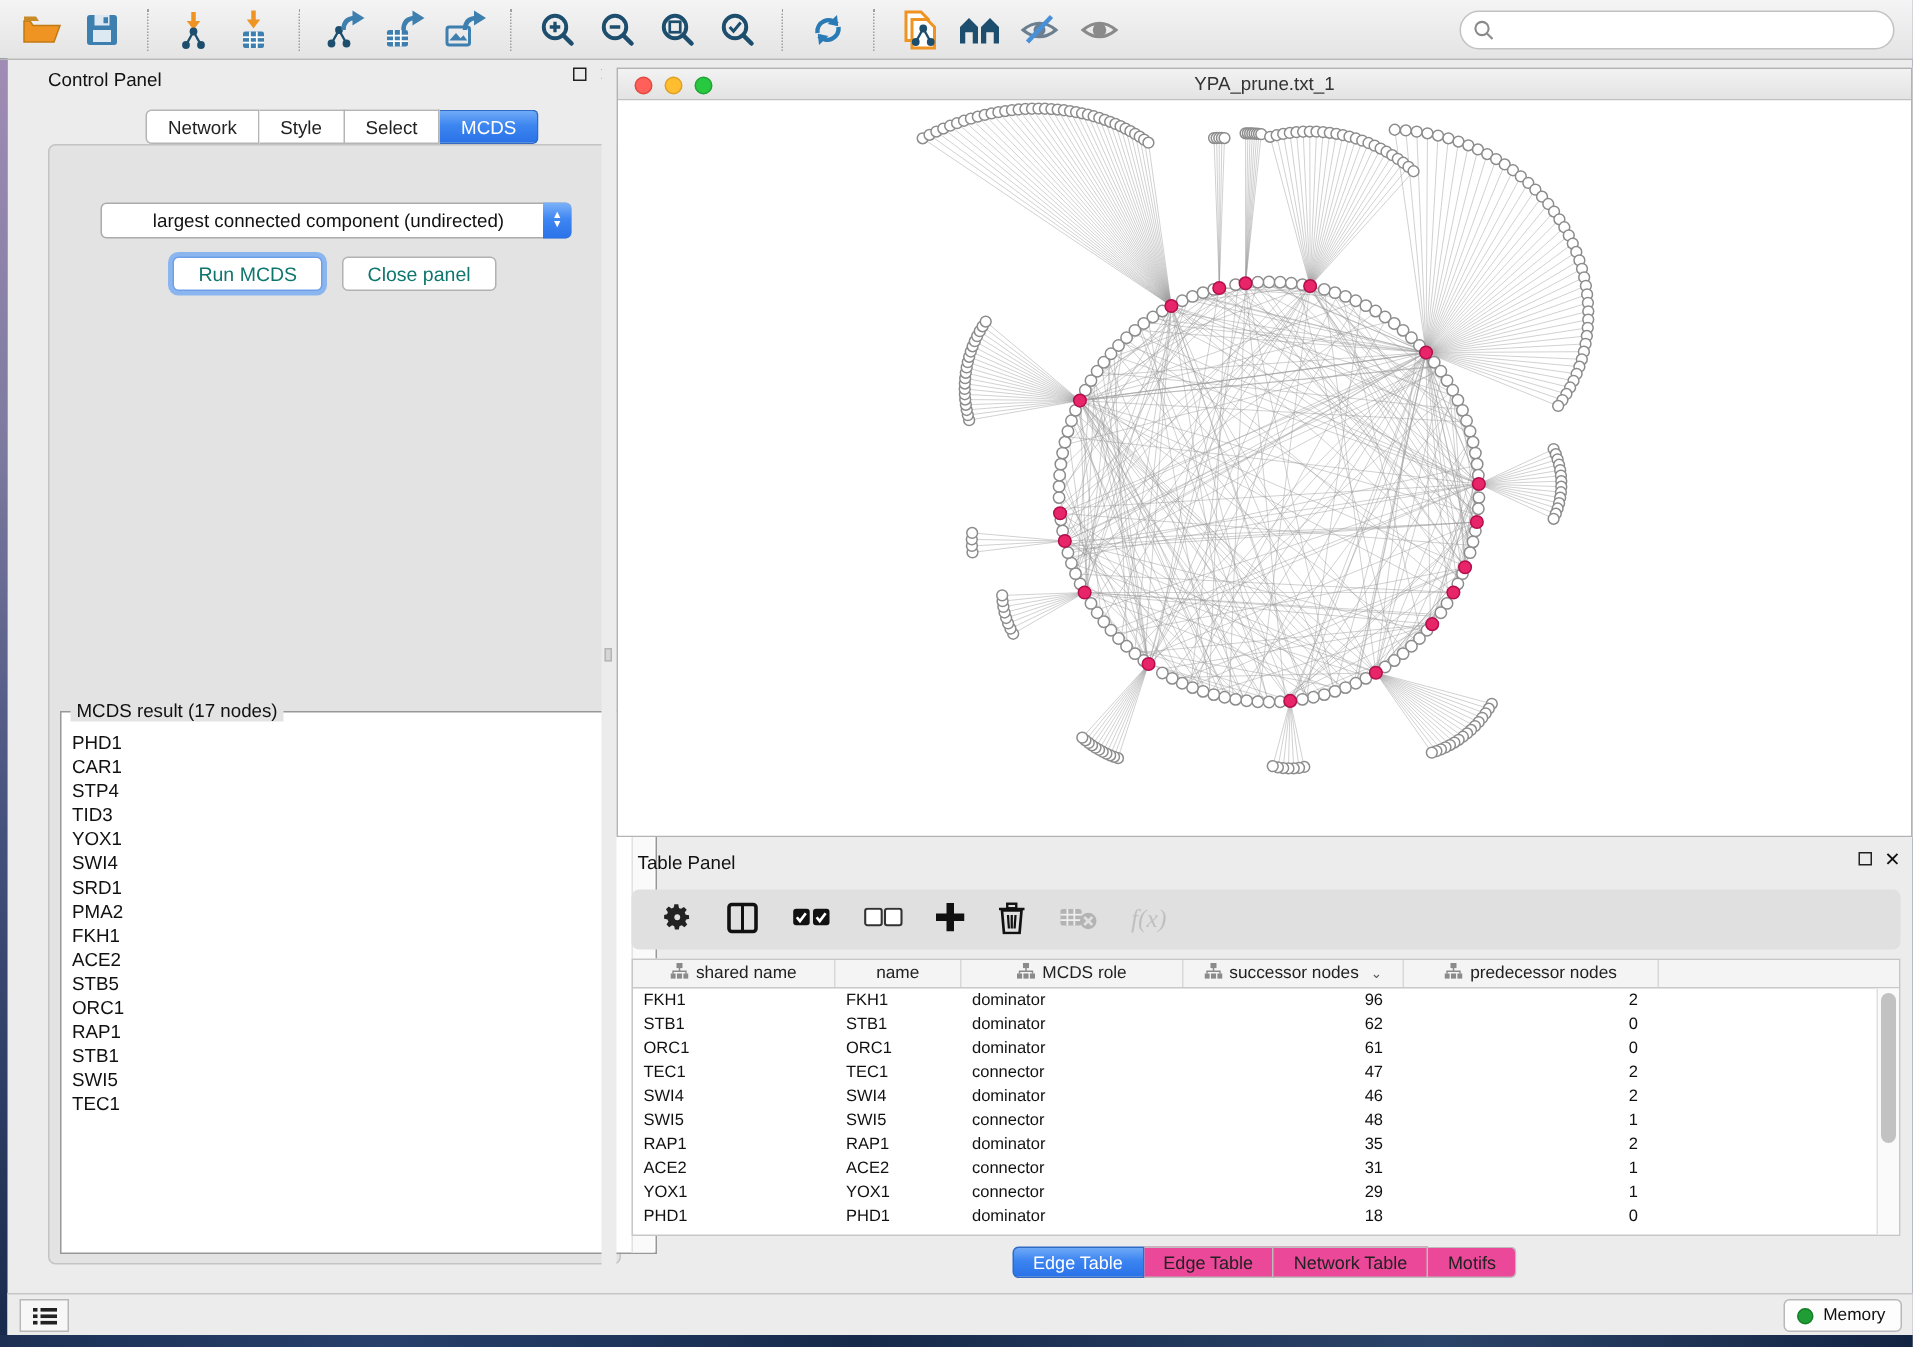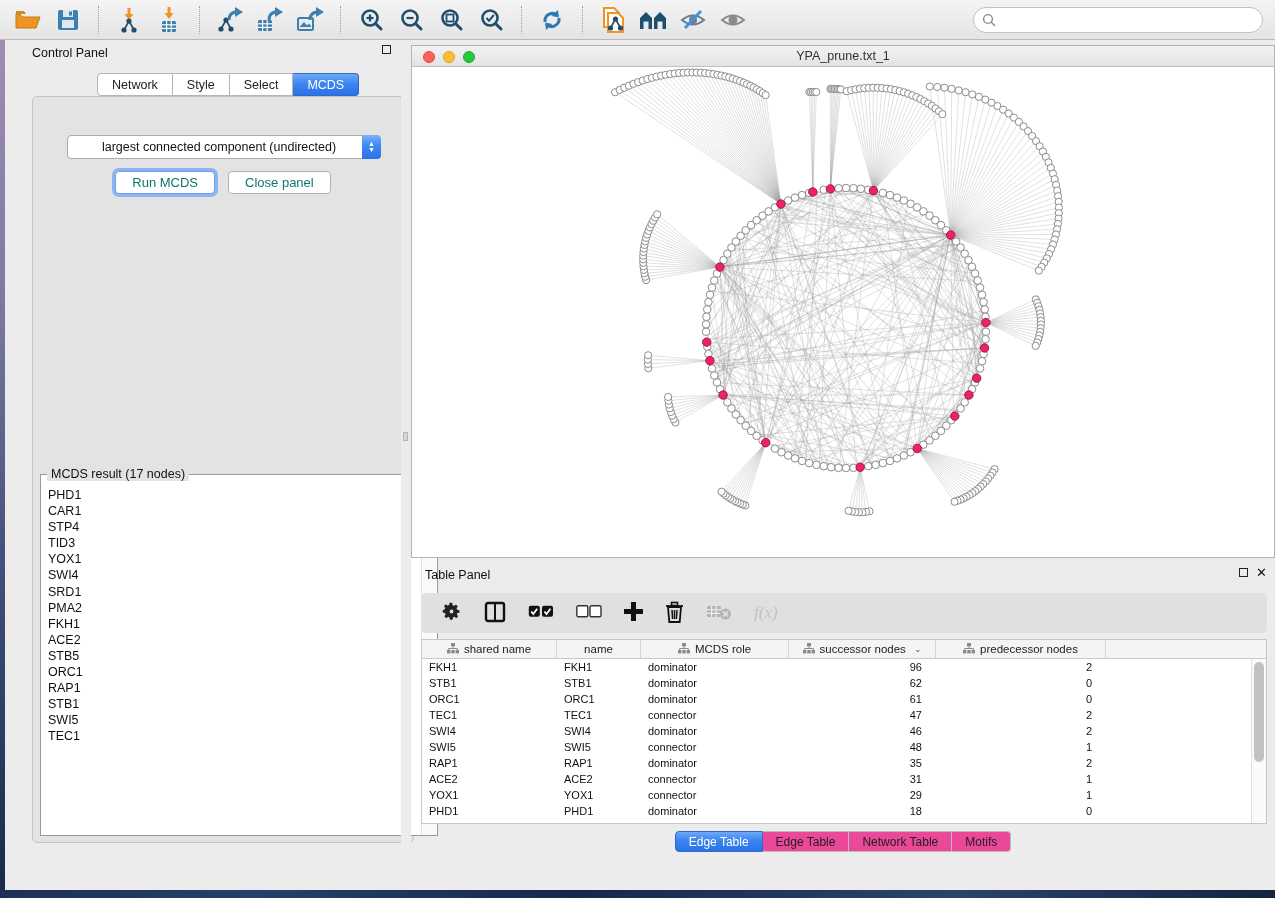--- a/index.html
+++ b/index.html
@@ -1403,15 +1403,31 @@
           </div>
       </div>
       <div id="tp-tabs">
           <div class="tp-tab active">Edge Table</div>
           <div class="tp-tab">Edge Table</div>
           <div class="tp-tab">Network Table</div>
           <div class="tp-tab">Motifs</div>
         </div>
     </div>
 
+    <div id="status-bar">
+      <div id="status-list-btn">
+        <svg width="16" height="13" viewBox="0 0 16 13">
+          <rect x="0" y="1" width="3" height="2.4" fill="#222"></rect>
+            <rect x="5" y="1" width="11" height="2.4" fill="#222"></rect>
+          <rect x="0" y="5.3" width="3" height="2.4" fill="#222"></rect>
+            <rect x="5" y="5.3" width="11" height="2.4" fill="#222"></rect>
+          <rect x="0" y="9.6" width="3" height="2.4" fill="#222"></rect>
+            <rect x="5" y="9.6" width="11" height="2.4" fill="#222"></rect>
+        </svg>
+      </div>
+      <div id="memory-btn">
+        <span id="memory-dot"></span>
+        <span>Memory</span>
+      </div>
+    </div>
 
   </div>
 </div>
 
 </body></html>

